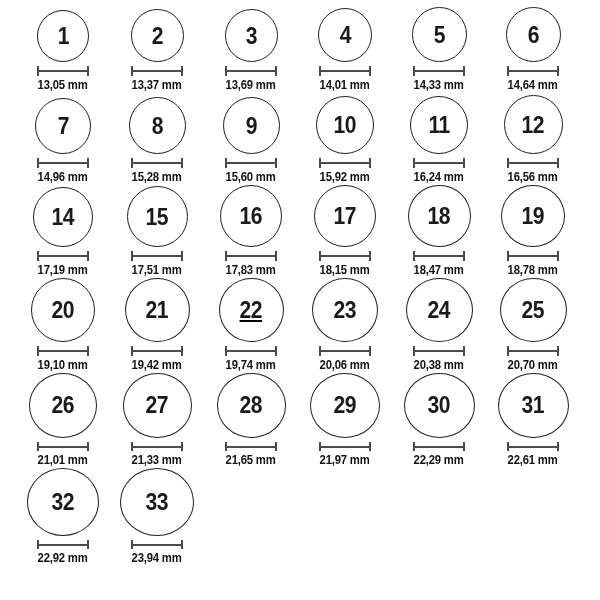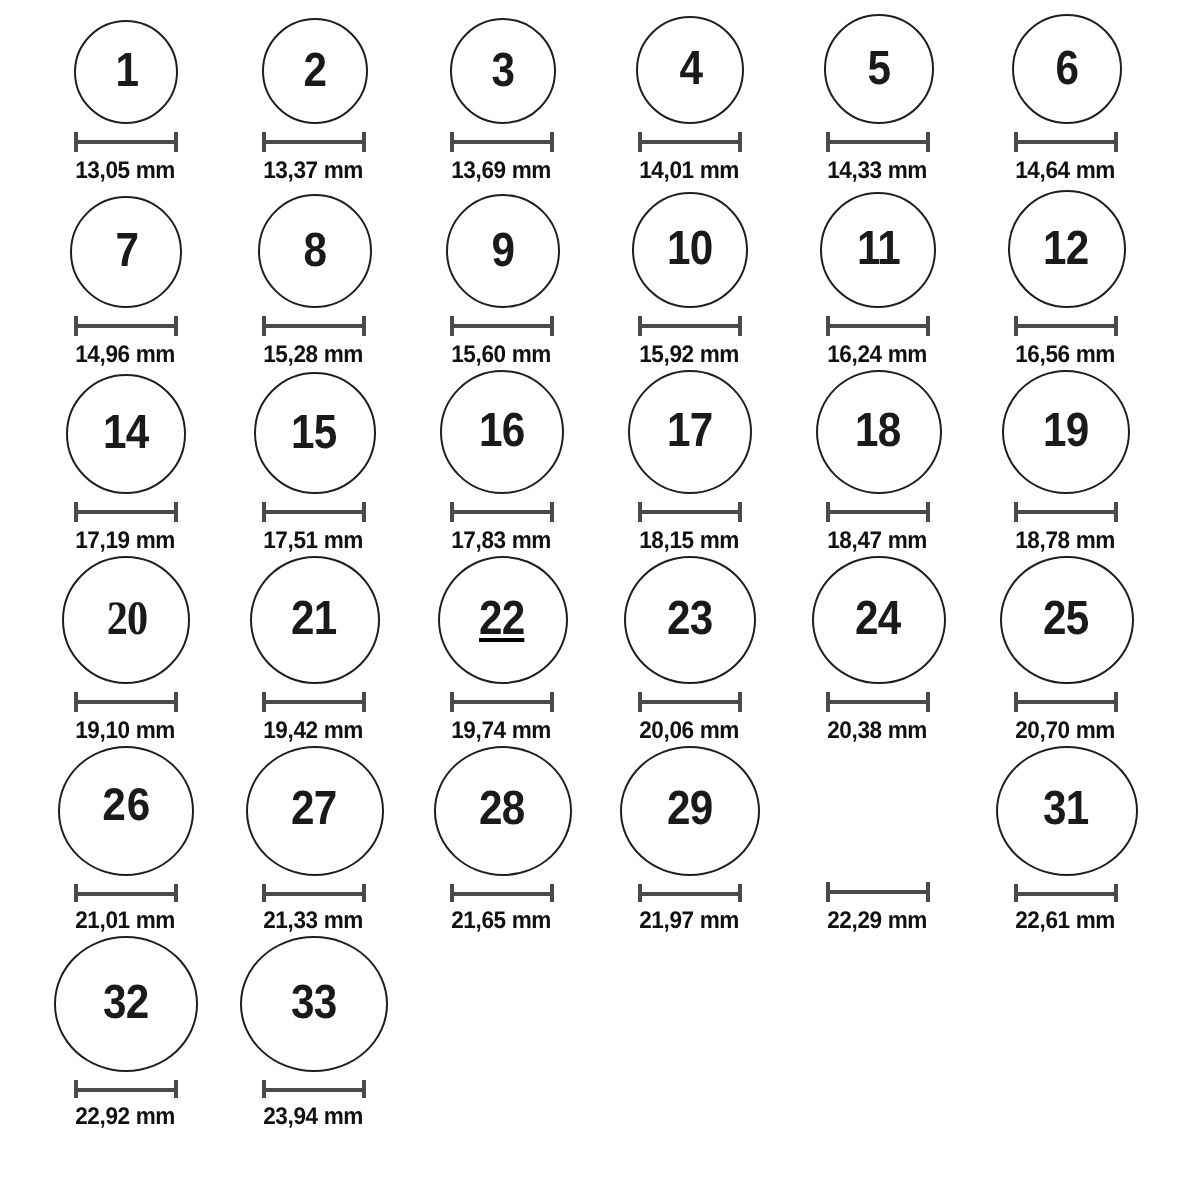--- a/index.html
+++ b/index.html
@@ -223,21 +223,21 @@
 
   <div class="cell">
     <div class="circle" style="width: 64px; height: 64px;">
       <span class="num">19</span>
     </div>
     <div class="ruler"></div>
     <span class="mm-label">18,78 mm</span>
   </div>
 
   <div class="cell">
-    <div class="circle" style="width: 64px; height: 64px; font-family: Liberation Serif, serif;">
+    <div class="circle" style="width: 64px; height: 64px;">
       <span class="num">20</span>
     </div>
     <div class="ruler"></div>
     <span class="mm-label">19,10 mm</span>
   </div>
 
   <div class="cell">
     <div class="circle" style="width: 65px; height: 65px;">
       <span class="num">21</span>
     </div>
@@ -271,21 +271,21 @@
 
   <div class="cell">
     <div class="circle" style="width: 67px; height: 67px;">
       <span class="num">25</span>
     </div>
     <div class="ruler"></div>
     <span class="mm-label">20,70 mm</span>
   </div>
 
   <div class="cell">
-    <div class="circle" style="width: 68px; height: 68px; font-family: Liberation Mono, monospace;">
+    <div class="circle" style="width: 68px; height: 68px;">
       <span class="num">26</span>
     </div>
     <div class="ruler"></div>
     <span class="mm-label">21,01 mm</span>
   </div>
 
   <div class="cell">
     <div class="circle" style="width: 69px; height: 69px;">
       <span class="num">27</span>
     </div>
@@ -303,20 +303,23 @@
 
   <div class="cell">
     <div class="circle" style="width: 70px; height: 70px;">
       <span class="num">29</span>
     </div>
     <div class="ruler"></div>
     <span class="mm-label">21,97 mm</span>
   </div>
 
   <div class="cell">
+    <div class="circle" style="width: 71px; height: 71px;">
+      <span class="num">30</span>
+    </div>
     <div class="ruler"></div>
     <span class="mm-label">22,29 mm</span>
   </div>
 
   <div class="cell">
     <div class="circle" style="width: 71px; height: 71px;">
       <span class="num">31</span>
     </div>
     <div class="ruler"></div>
     <span class="mm-label">22,61 mm</span>

